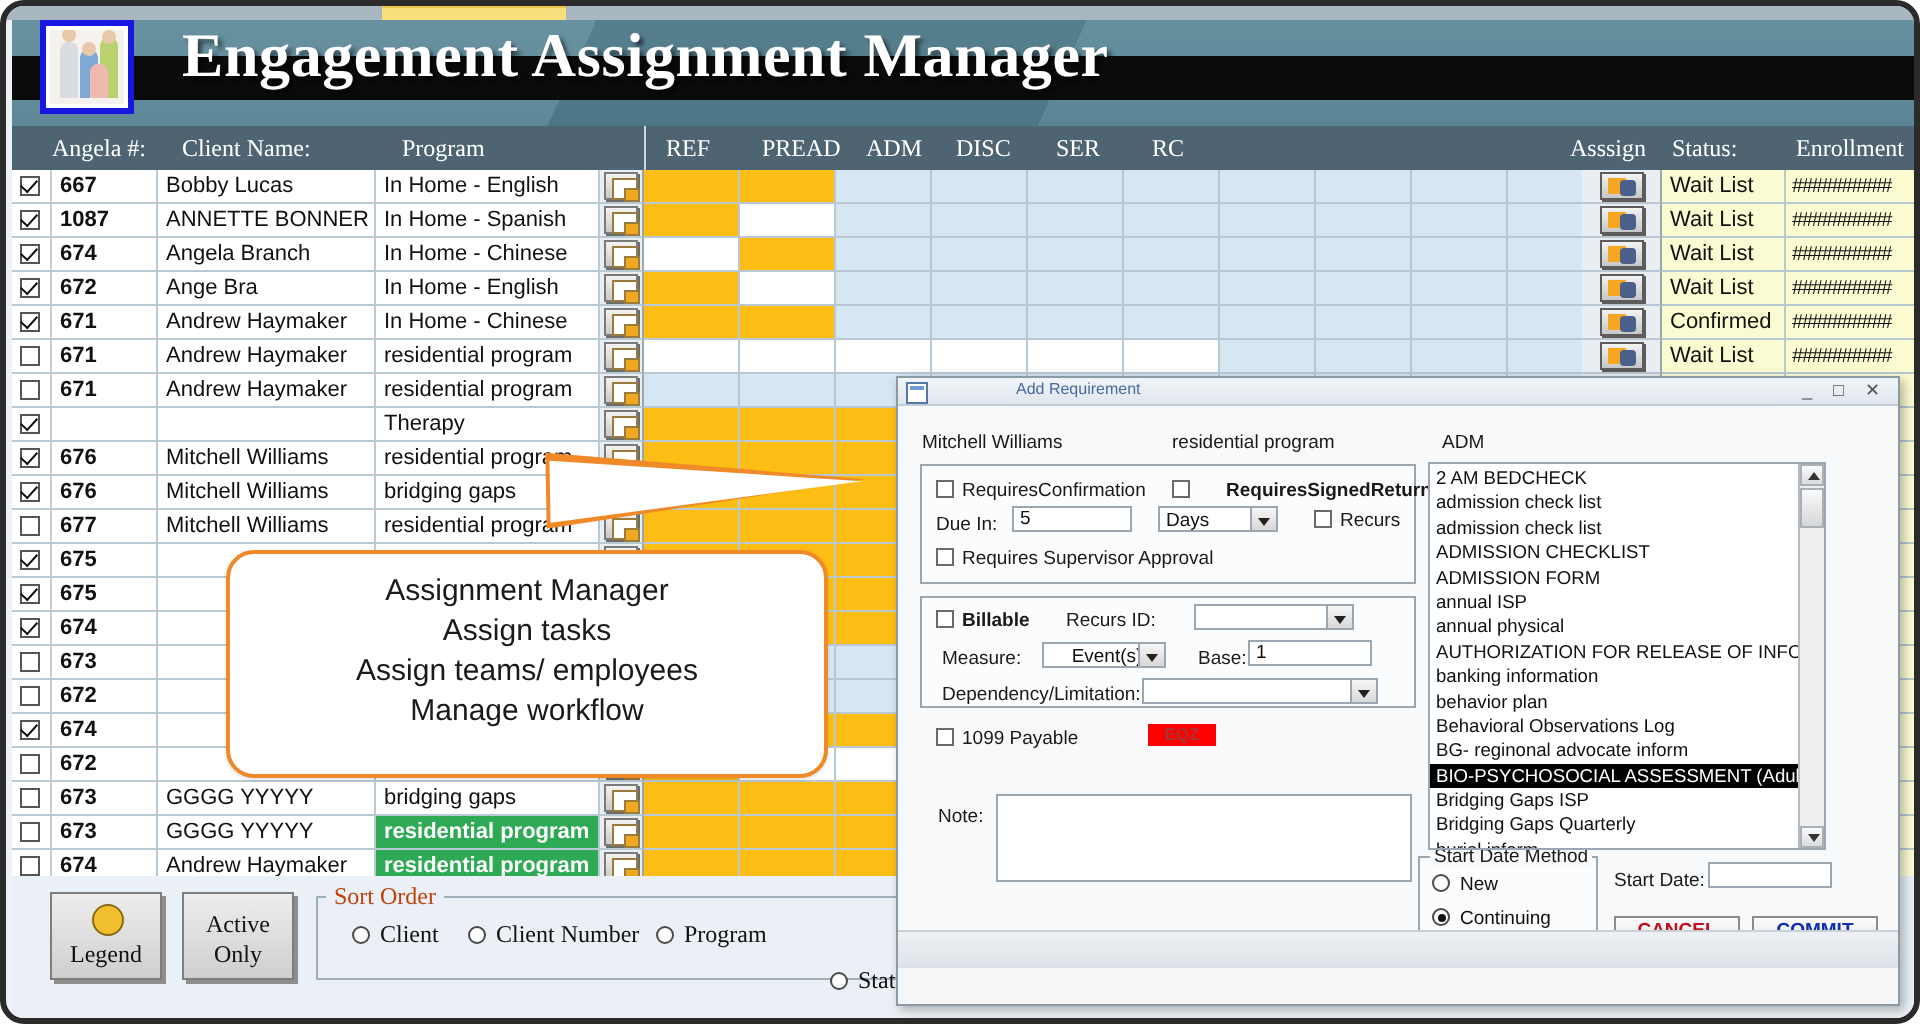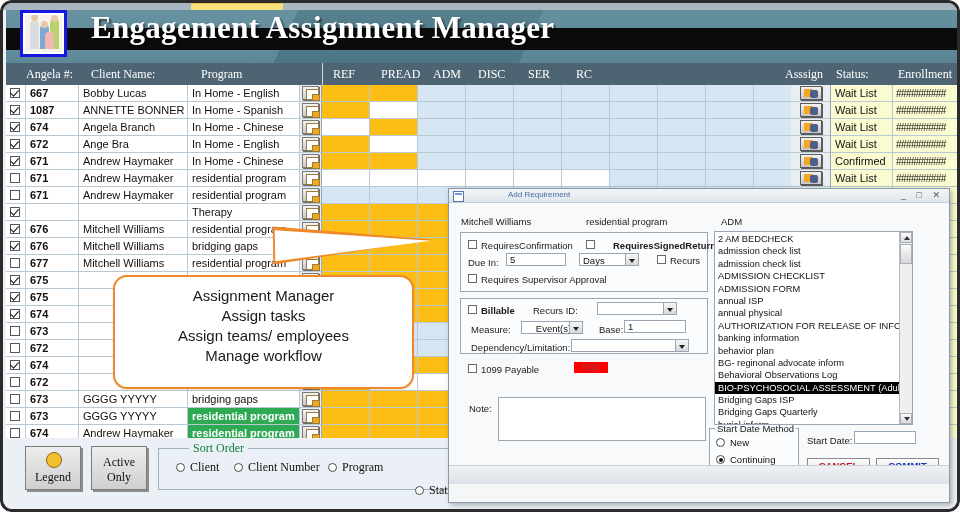--- a/index.html
+++ b/index.html
@@ -104,21 +104,21 @@
     box-shadow:2px 2px 0 #8e8e8e;font-family:"Liberation Serif",serif;font-size:12px;
     color:#111;text-align:center;box-sizing:border-box;}
   .legendbtn{left:19px;top:8px;}
   .activebtn{left:85px;top:8px;line-height:15px;padding-top:8px;}
   .legend-ic{position:absolute;left:50%;margin-left:-7px;top:5px;width:14px;height:14px;
     background:#f2c02e;border:1px solid #8a6a11;border-radius:50%;}
   .legend-lbl{position:absolute;left:0;bottom:4px;width:100%;}
   .sortgroup{position:absolute;left:152px;top:10px;width:760px;height:42px;
     border:1px solid #9fb0bd;background:transparent;box-sizing:border-box;}
   .sortlabel{position:absolute;left:157px;top:3px;background:#eaf0f5;padding:0 4px;
-    font-family:"Liberation Serif",serif;font-size:12px;color:#15803d;margin-left:26px;}
+    font-family:"Liberation Serif",serif;font-size:12px;color:#c2410c;}
   .radio{position:absolute;top:22px;font-family:"Liberation Serif",serif;font-size:12px;color:#111;
     white-space:nowrap;}
   .rdot{display:inline-block;width:9px;height:9px;border:1px solid #4a4a4a;border-radius:50%;
     background:#fff;vertical-align:-1px;margin-right:5px;position:relative;box-sizing:border-box;}
   .rdot.on:after{content:"";position:absolute;left:1.5px;top:1.5px;width:4px;height:4px;
     background:#111;border-radius:50%;}
 
   
   .dialog{position:absolute;left:445px;top:185px;width:500px;height:313px;
     background:#f4f6f8;border:1px solid #8c9aa6;box-shadow:2px 2px 5px rgba(0,0,0,.28);z-index:60;}
@@ -995,22 +995,22 @@
           <div class="dlist-item">2 AM BEDCHECK</div>
           <div class="dlist-item">admission check list</div>
           <div class="dlist-item">admission check list</div>
           <div class="dlist-item">ADMISSION CHECKLIST</div>
           <div class="dlist-item">ADMISSION FORM</div>
           <div class="dlist-item">annual ISP</div>
           <div class="dlist-item">annual physical</div>
           <div class="dlist-item">AUTHORIZATION FOR RELEASE OF INFORMATION</div>
           <div class="dlist-item">banking information</div>
           <div class="dlist-item">behavior plan</div>
+          <div class="dlist-item">Behavioral Observations Log</div>
           <div class="dlist-item">BG- reginonal advocate inform</div>
-          <div class="dlist-item">Behavioral Observations Log</div>
           <div class="dlist-item sel">BIO-PSYCHOSOCIAL ASSESSMENT (Adult)</div>
           <div class="dlist-item">Bridging Gaps ISP</div>
           <div class="dlist-item">Bridging Gaps Quarterly</div>
           <div class="dlist-item">burial inform</div>
         </div>
       <div class="dscroll">
         <div class="dsc-up"></div>
         <div class="dsc-thumb"></div>
         <div class="dsc-dn"></div>
       </div>

